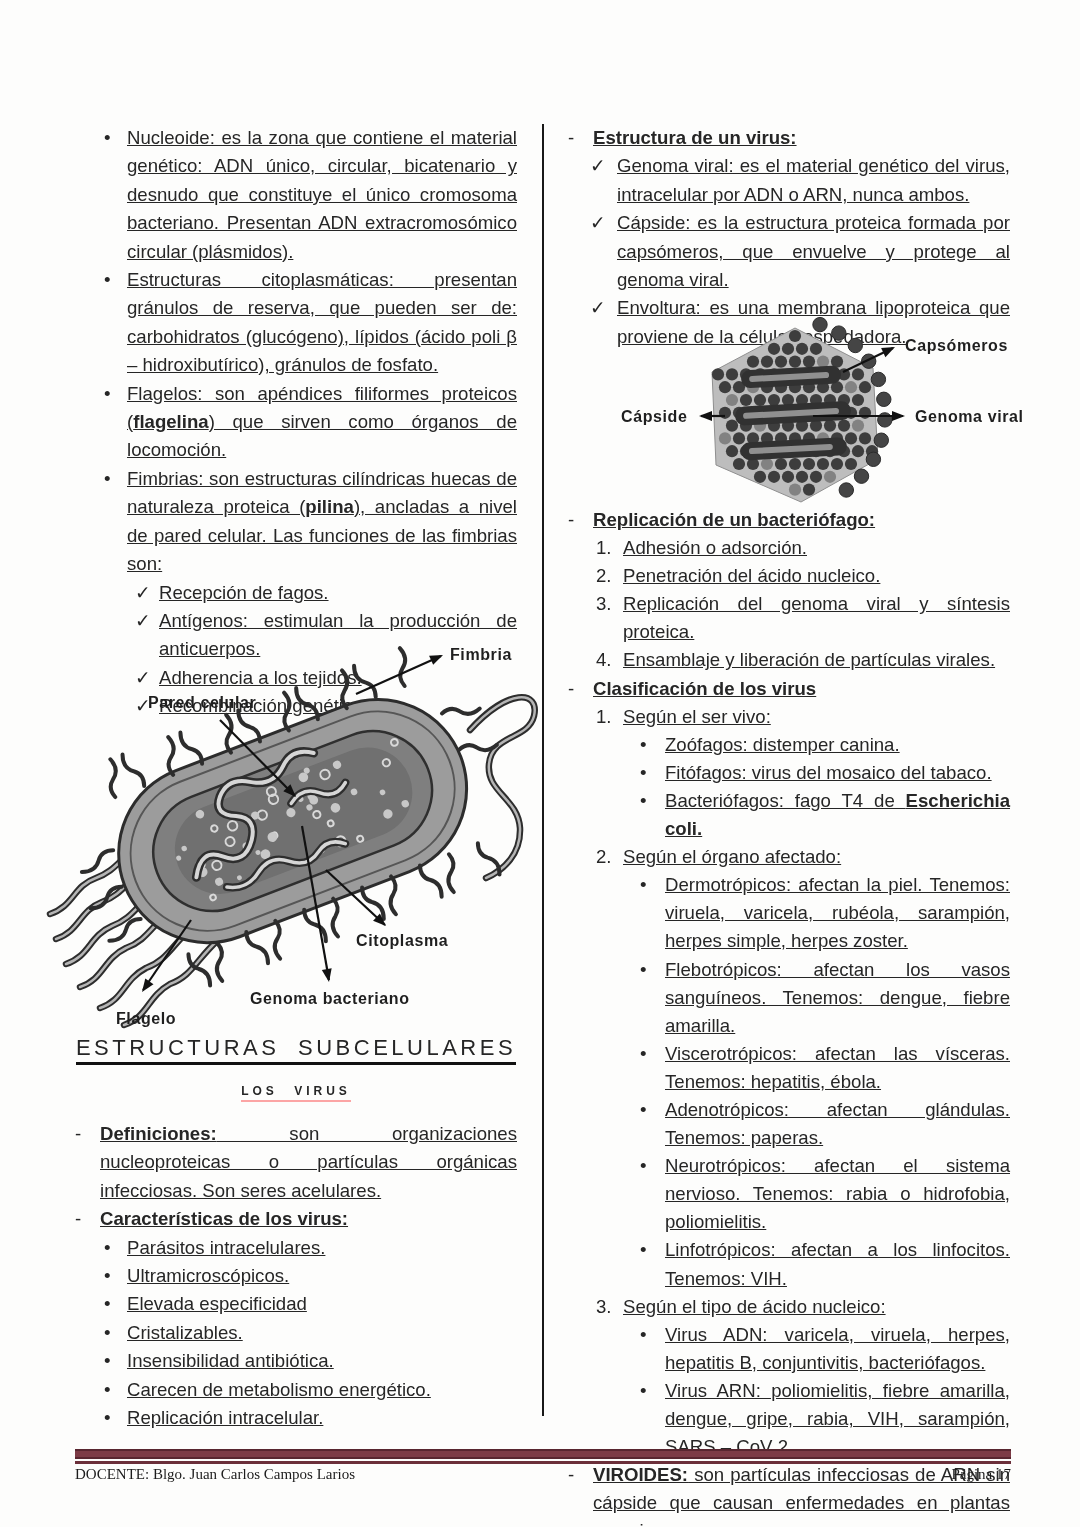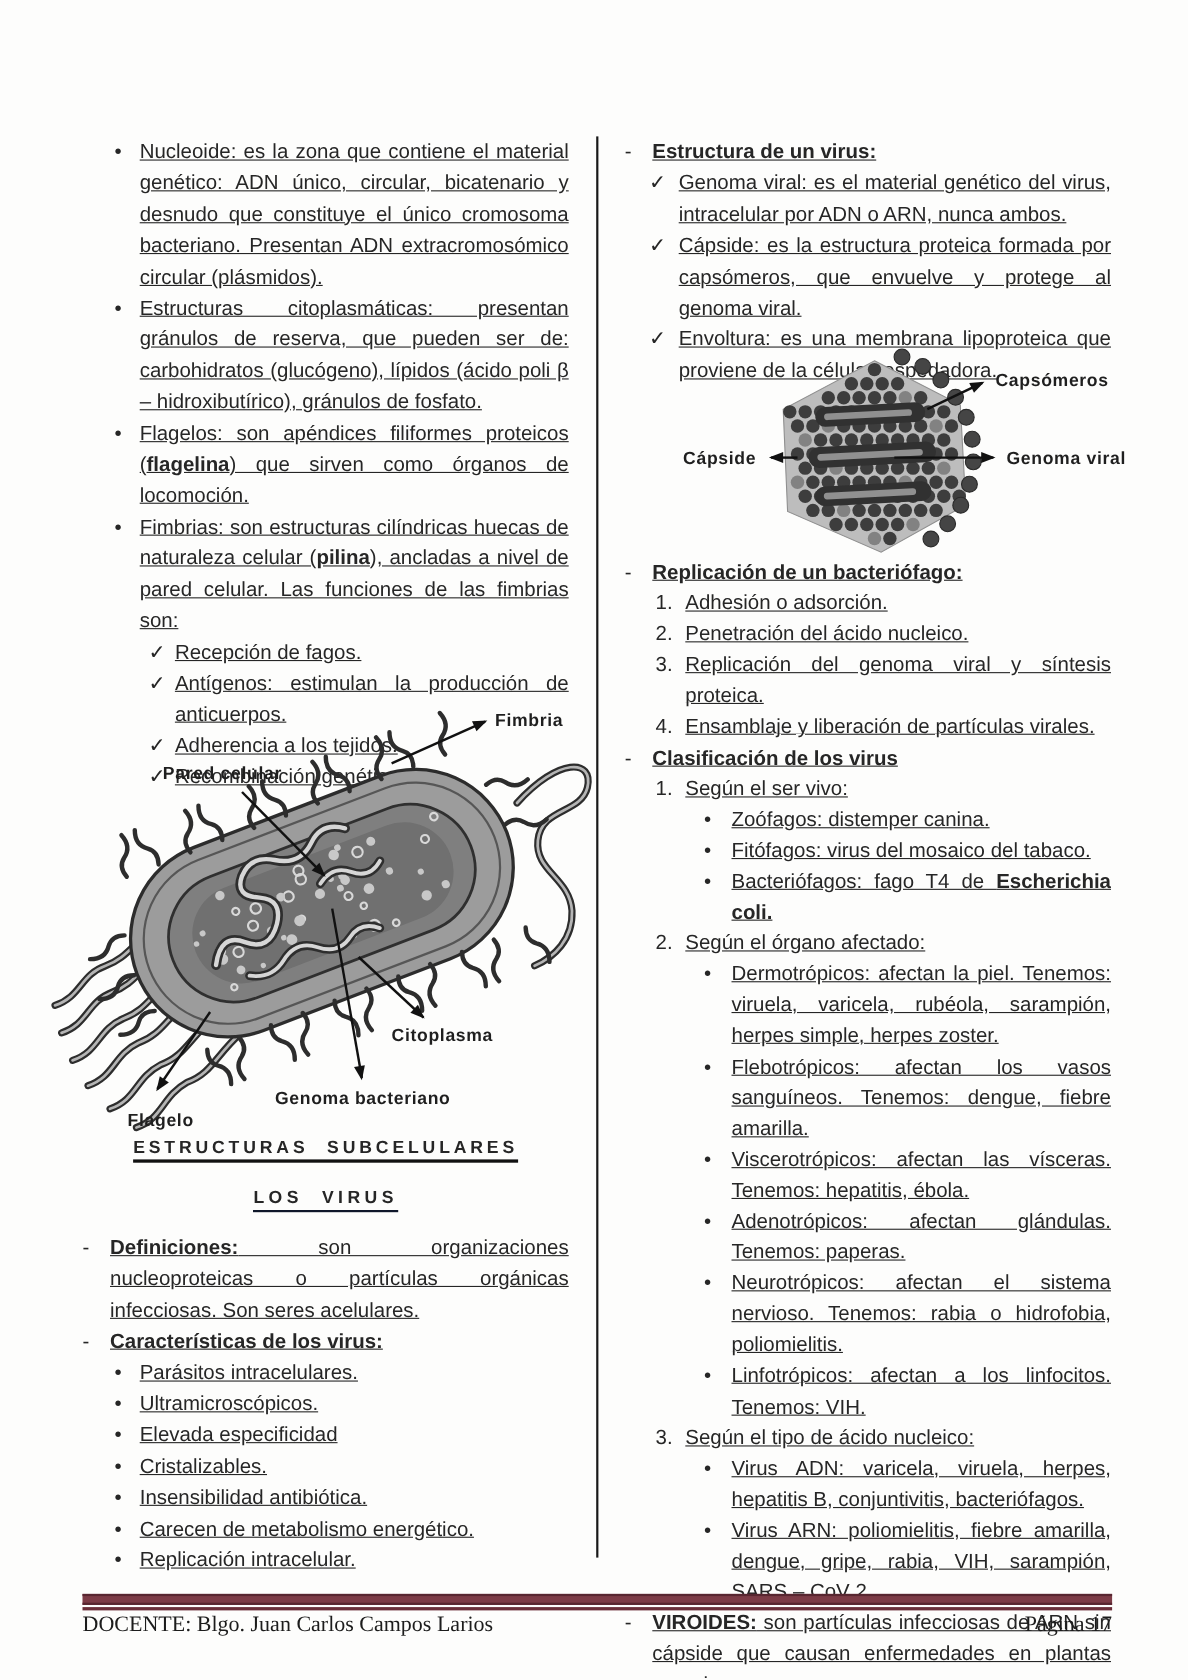--- a/index.html
+++ b/index.html
@@ -18,33 +18,33 @@
   .lvl0 .marker{width:25px;}
   .lvl1{margin-left:29px;}  .lvl1 .marker{width:23px;}
   .lvl2{margin-left:60px;}  .lvl2 .marker{width:24px;}
   .col-right-top .lvl1{margin-left:22px;}  .col-right-top .lvl1 .marker{width:27px;}
   .col-right-bottom .lvl1{margin-left:28px;} .col-right-bottom .lvl1 .marker{width:27px;}
   .col-right-bottom .lvl2{margin-left:72px;} .col-right-bottom .lvl2 .marker{width:25px;}
   .txt{flex:1;text-align:justify;text-decoration:underline;}
   .b{font-weight:bold;}
   .divider{position:absolute;left:542px;top:124px;width:2px;height:1292px;background:#181818;}
   .h1-wrap{position:absolute;left:70px;top:1035px;width:452px;text-align:center;}
-  .h1-text{font-size:16px;font-weight:bold;letter-spacing:3.5px;word-spacing:9px;
+  .h1-text{font-size:22px;font-weight:normal;letter-spacing:3.5px;word-spacing:9px;
     border-bottom:3px solid #111;padding-bottom:2px;white-space:nowrap;}
   .h2-wrap{position:absolute;left:70px;top:1081px;width:452px;text-align:center;}
-  .h2-text{font-size:16px;font-weight:bold;letter-spacing:4px;word-spacing:9px;
-    border-bottom:2px solid #0f172a;padding-bottom:2px;white-space:nowrap;text-align:center;}
+  .h2-text{font-size:12px;font-weight:bold;letter-spacing:4px;word-spacing:9px;
+    border-bottom:2px solid #fca5a5;padding-bottom:2px;white-space:nowrap;text-align:center;}
   .diagram{position:absolute;}
   .diagram svg{overflow:visible;display:block;}
   .dlabel{font-family:"Liberation Sans",sans-serif;font-weight:bold;font-size:16px;fill:#1f1f1f;letter-spacing:0.6px;}
   .footer-rule{position:absolute;left:75px;top:1449px;width:936px;}
   .rule-thick{height:6px;background:#7c3b46;border-top:2px solid #582630;border-bottom:2px solid #582630;}
   .rule-thin{height:3px;background:#6b2f3a;margin-top:2px;}
   .footer-text{position:absolute;left:75px;top:1466px;width:936px;display:flex;
-    justify-content:space-between;font-family:"Liberation Serif",serif;font-size:20px;color:#1c1c1c;}
+    justify-content:space-between;font-family:"Liberation Serif",serif;font-size:15px;color:#1c1c1c;}
 </style>
 </head>
 <body>
 
 <div class="divider"></div>
 
 <div class="col col-left-top">
     <div class="li lvl1">
       <span class="marker">•</span>
       <div class="txt"><span>Nucleoide: es la zona que contiene el material genético: ADN único, circular, bicatenario y desnudo que constituye el único cromosoma bacteriano. Presentan ADN extracromosómico circular (plásmidos).</span></div>
@@ -52,21 +52,21 @@
     <div class="li lvl1">
       <span class="marker">•</span>
       <div class="txt"><span>Estructuras citoplasmáticas: presentan gránulos de reserva, que pueden ser de: carbohidratos (glucógeno), lípidos (ácido poli β – hidroxibutírico), gránulos de fosfato.</span></div>
     </div>
     <div class="li lvl1">
       <span class="marker">•</span>
       <div class="txt"><span>Flagelos: son apéndices filiformes proteicos (</span><span class="b">flagelina</span><span>) que sirven como órganos de locomoción.</span></div>
     </div>
     <div class="li lvl1">
       <span class="marker">•</span>
-      <div class="txt"><span>Fimbrias: son estructuras cilíndricas huecas de naturaleza celular (</span><span class="b">pilina</span><span>), ancladas a nivel de pared celular. Las funciones de las fimbrias son:</span></div>
+      <div class="txt"><span>Fimbrias: son estructuras cilíndricas huecas de naturaleza proteica (</span><span class="b">pilina</span><span>), ancladas a nivel de pared celular. Las funciones de las fimbrias son:</span></div>
     </div>
     <div class="li lvl2">
       <span class="marker">✓</span>
       <div class="txt"><span>Recepción de fagos.</span></div>
     </div>
     <div class="li lvl2">
       <span class="marker">✓</span>
       <div class="txt"><span>Antígenos: estimulan la producción de anticuerpos.</span></div>
     </div>
     <div class="li lvl2">

